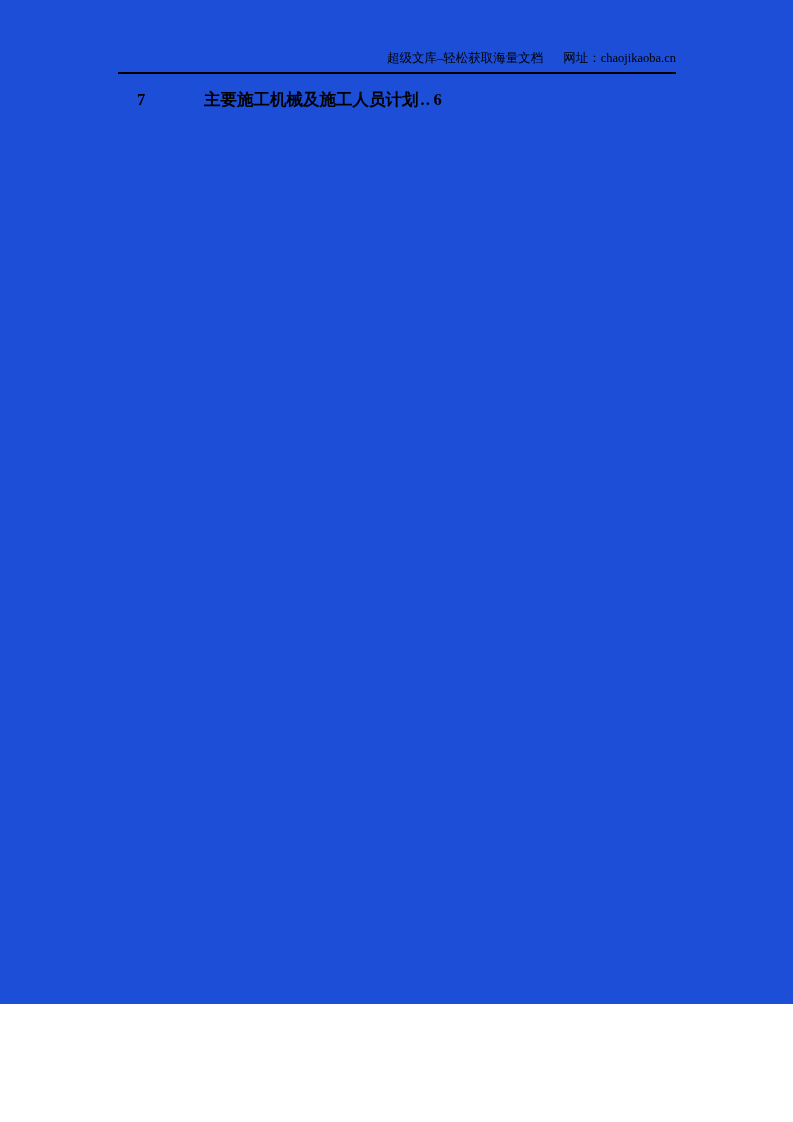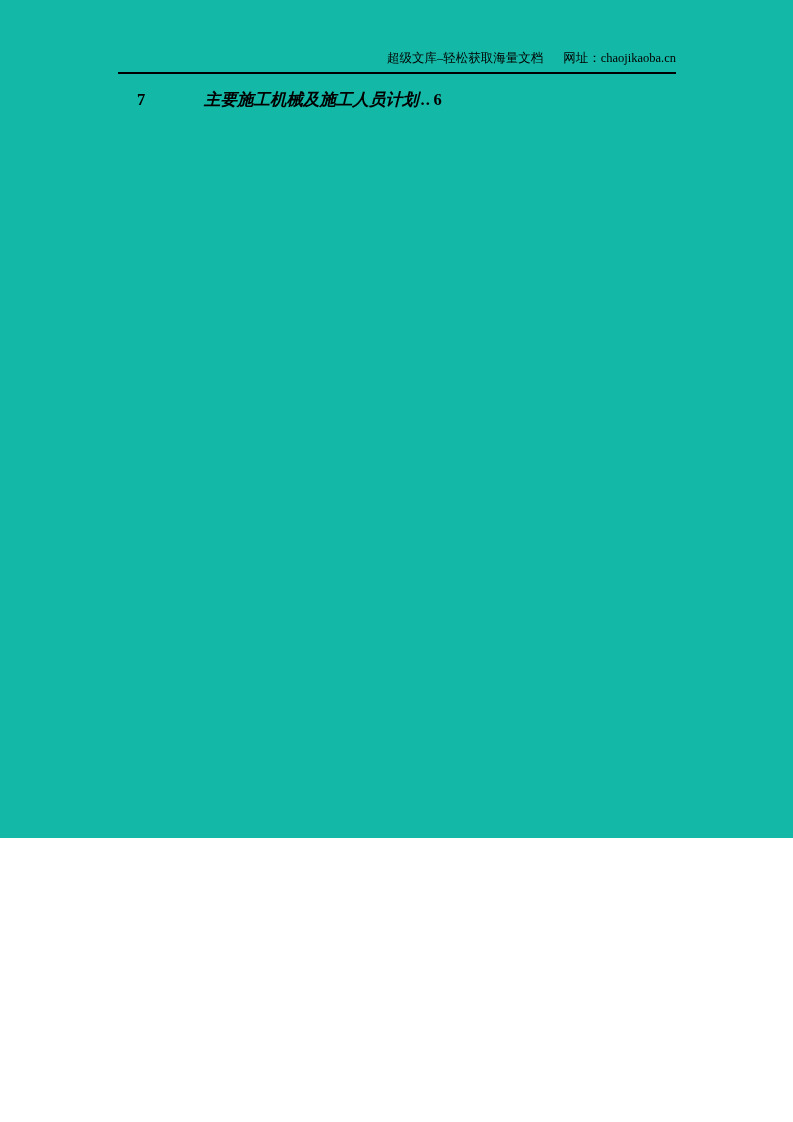--- a/index.html
+++ b/index.html
@@ -4,22 +4,22 @@
 <style>
   * { margin: 0; padding: 0; box-sizing: border-box; }
   html, body { background: #ffffff; }
   body {
     font-family: "Liberation Serif", serif;
     color: #000;
   }
   .page {
     position: relative;
     width: 793px;
-    height: 838px;
-    background: #14b8a6;
+    height: 1004px;
+    background: #1d4ed8;
     overflow: hidden;
   }
   .content {
     margin-left: 118px;
     width: 558px;
   }
   
   .header {
     padding-top: 50px;
     padding-bottom: 5px;
@@ -41,21 +41,21 @@
     display: flex;
     align-items: baseline;
     line-height: 20.8px;
     white-space: nowrap;
   }
   .row .num {
     flex: 0 0 auto;
     width: 86px;
     padding-left: 15px;
   }
-  .row .title { flex: 0 0 auto; font-style: italic; }
+  .row .title { flex: 0 0 auto; }
   .row .leader {
     flex: 1 1 auto;
     overflow: hidden;
     margin: 0 3px 0 2px;
     min-width: 10px;
   }
   .row .leader::after {
     content: "..........................................................................................................................................................................................";
     letter-spacing: 1px;
   }

